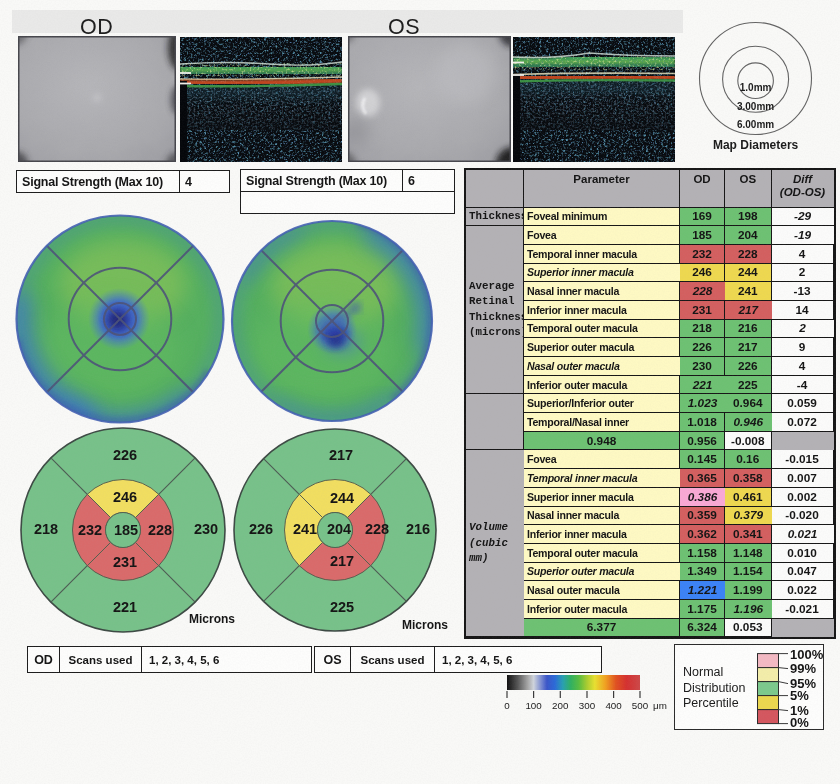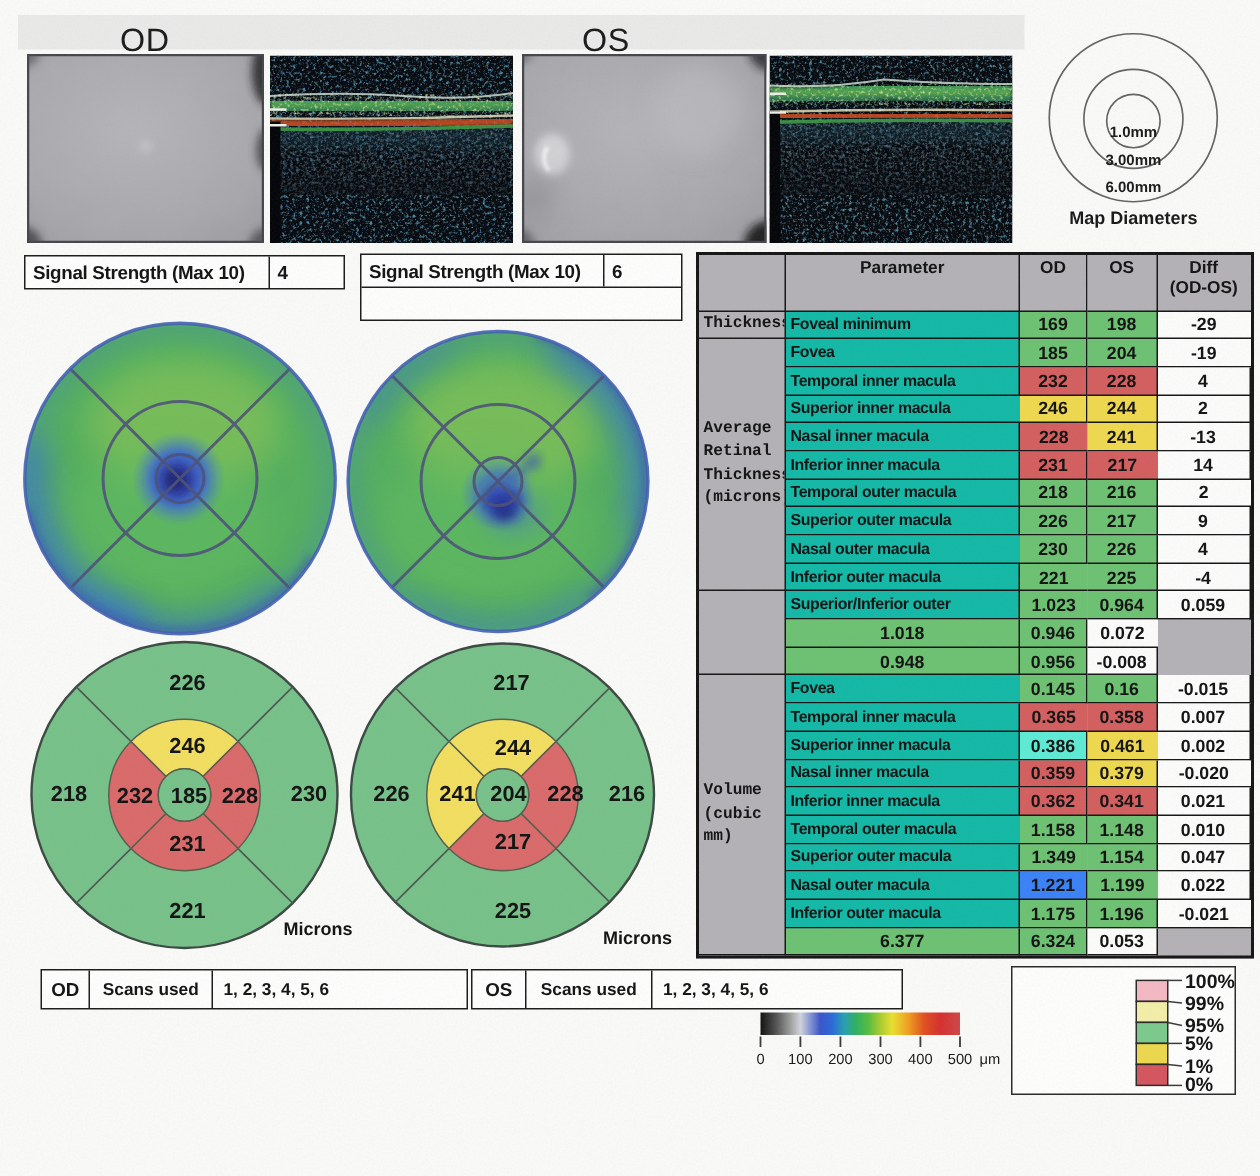--- a/index.html
+++ b/index.html
@@ -12,23 +12,23 @@
 .sstab{border:1.6px solid #1c1c1c;background:#fdfdfc;}
 .ssrow{display:flex;border-bottom:1.6px solid #1c1c1c;height:21px;align-items:center;}
 .ssrow:last-child{border-bottom:none;}
 .sslab{font-weight:bold;font-size:12.5px;padding-left:5px;flex:0 0 auto;letter-spacing:-0.2px;}
 #bigtable{position:absolute;left:464px;top:168px;display:grid;grid-template-columns:58px 156px 45px 46.5px 62px;grid-template-rows:37.5px repeat(23,18.7px);border:2px solid #161616;background:#b3b1b5;}
 #bigtable>div{border-right:1px solid #161616;border-bottom:1px solid #161616;display:flex;align-items:center;justify-content:center;font-size:11.8px;font-weight:bold;overflow:hidden;}
 #bigtable .hc{background:#b3b1b5;align-items:flex-start;text-align:center;}
 #bigtable .htxt{display:block;margin-top:3px;line-height:13px;font-size:11.5px;}
 #bigtable .gc{background:#b3b1b5;justify-content:flex-start;text-align:left;font-family:Liberation Mono, monospace;}
 #bigtable .gc span{padding-left:3px;line-height:15.5px;font-size:10.8px;}
-#bigtable .pc{background:#14b8a6;justify-content:flex-start;padding-left:3px;font-size:10.6px;letter-spacing:-0.25px;}
+#bigtable .pc{background:#fef9c3;justify-content:flex-start;padding-left:3px;font-size:10.6px;letter-spacing:-0.25px;}
 #bigtable .dc{background:#fbfbfa;}
-#bigtable>div:nth-child(5n){border-right:none;}
+#bigtable>div:nth-child(5n){border-right:none;font-style:italic;}
 .scanbox{top:646px;height:25px;border:1.6px solid #1c1c1c;display:flex;align-items:stretch;background:#fdfdfc;font-size:11.5px;}
 .scanbox>div{display:flex;align-items:center;}
 .etn{font-family:"Liberation Sans",sans-serif;}
 #caption{left:7px;top:754px;font-family:"Liberation Serif",serif;font-weight:bold;font-size:14.1px;color:#10100e;}
 </style></head>
 <body>
 <div id="blurwrap">
 <div class="abs" id="topband"></div>
 <div class="abs eyelab" style="left:80px;">OD</div>
 <div class="abs eyelab" style="left:388px;">OS</div>
@@ -458,39 +458,40 @@
 <div class="vc" style="grid-row:11;background:#6dc172">221</div>
 <div class="vc" style="grid-row:11;background:#6dc172">225</div>
 <div class="dc" style="grid-row:11">-4</div>
 <div class="gc" style="grid-column:1;grid-row:12/span 3">
         <span></span>
       </div>
 <div class="pc" style="grid-row:12">Superior/Inferior outer</div>
 <div class="vc" style="grid-row:12;background:#6dc172">1.023</div>
 <div class="vc" style="grid-row:12;background:#6dc172">0.964</div>
 <div class="dc" style="grid-row:12">0.059</div>
+<div class="pc" style="grid-row:13">Temporal/Nasal inner</div>
 <div class="vc" style="grid-row:13;background:#6dc172">1.018</div>
 <div class="vc" style="grid-row:13;background:#6dc172">0.946</div>
 <div class="dc" style="grid-row:13">0.072</div>
 <div class="vc" style="grid-row:14;background:#6dc172">0.948</div>
 <div class="vc" style="grid-row:14;background:#6dc172">0.956</div>
 <div class="dc" style="grid-row:14">-0.008</div>
 <div class="gc" style="grid-column:1;grid-row:15/span 10">
         <span>Volume<br>(cubic<br>mm)</span>
       </div>
 <div class="pc" style="grid-row:15">Fovea</div>
 <div class="vc" style="grid-row:15;background:#6dc172">0.145</div>
 <div class="vc" style="grid-row:15;background:#6dc172">0.16</div>
 <div class="dc" style="grid-row:15">-0.015</div>
 <div class="pc" style="grid-row:16">Temporal inner macula</div>
 <div class="vc" style="grid-row:16;background:#d35f5f">0.365</div>
 <div class="vc" style="grid-row:16;background:#d35f5f">0.358</div>
 <div class="dc" style="grid-row:16">0.007</div>
 <div class="pc" style="grid-row:17">Superior inner macula</div>
-<div class="vc" style="grid-row:17;background:#5eead4">0.386</div>
+<div class="vc" style="grid-row:17;background:#f9a8d4">0.386</div>
 <div class="vc" style="grid-row:17;background:#eed84f">0.461</div>
 <div class="dc" style="grid-row:17">0.002</div>
 <div class="pc" style="grid-row:18">Nasal inner macula</div>
 <div class="vc" style="grid-row:18;background:#d35f5f">0.359</div>
 <div class="vc" style="grid-row:18;background:#eed84f">0.379</div>
 <div class="dc" style="grid-row:18">-0.020</div>
 <div class="pc" style="grid-row:19">Inferior inner macula</div>
 <div class="vc" style="grid-row:19;background:#d35f5f">0.362</div>
 <div class="vc" style="grid-row:19;background:#d35f5f">0.341</div>
 <div class="dc" style="grid-row:19">0.021</div>
@@ -541,20 +542,21 @@
         <text x="33.6" y="19">100</text>
         <text x="60.3" y="19">200</text>
 <text x="87" y="19">300</text>
         <text x="113.6" y="19">400</text>
         <text x="140" y="19">500</text>
 <text x="153" y="19" text-anchor="start">μm</text>
 </g>
 </svg>
 
 <div class="abs" style="left:674px;top:644px;width:148px;height:84px;border:1.3px solid #2a2a2a;background:#fdfdfc;"></div>
+<div class="abs" style="left:683px;top:665px;font-size:12.5px;line-height:15.5px;color:#1a1a1a;">Normal<br>Distribution<br>Percentile</div>
 <svg class="abs" style="left:752px;top:648px;" width="78" height="82" viewBox="0 0 78 82">
 <g stroke="#2a2a2a" stroke-width="1">
 <rect x="5.5" y="5.6" width="21" height="14" fill="#f3b9c3"></rect>
 <rect x="5.5" y="19.6" width="21" height="14" fill="#f3eda9"></rect>
 <rect x="5.5" y="33.6" width="21" height="14" fill="#7cc98c"></rect>
 <rect x="5.5" y="47.6" width="21" height="14" fill="#ecd74e"></rect>
 <rect x="5.5" y="61.6" width="21" height="14" fill="#d4565e"></rect>
 </g>
 <g stroke="#3a3a3a" stroke-width="1">
 <line x1="26.5" y1="5.6" x2="36" y2="5.6"></line>

